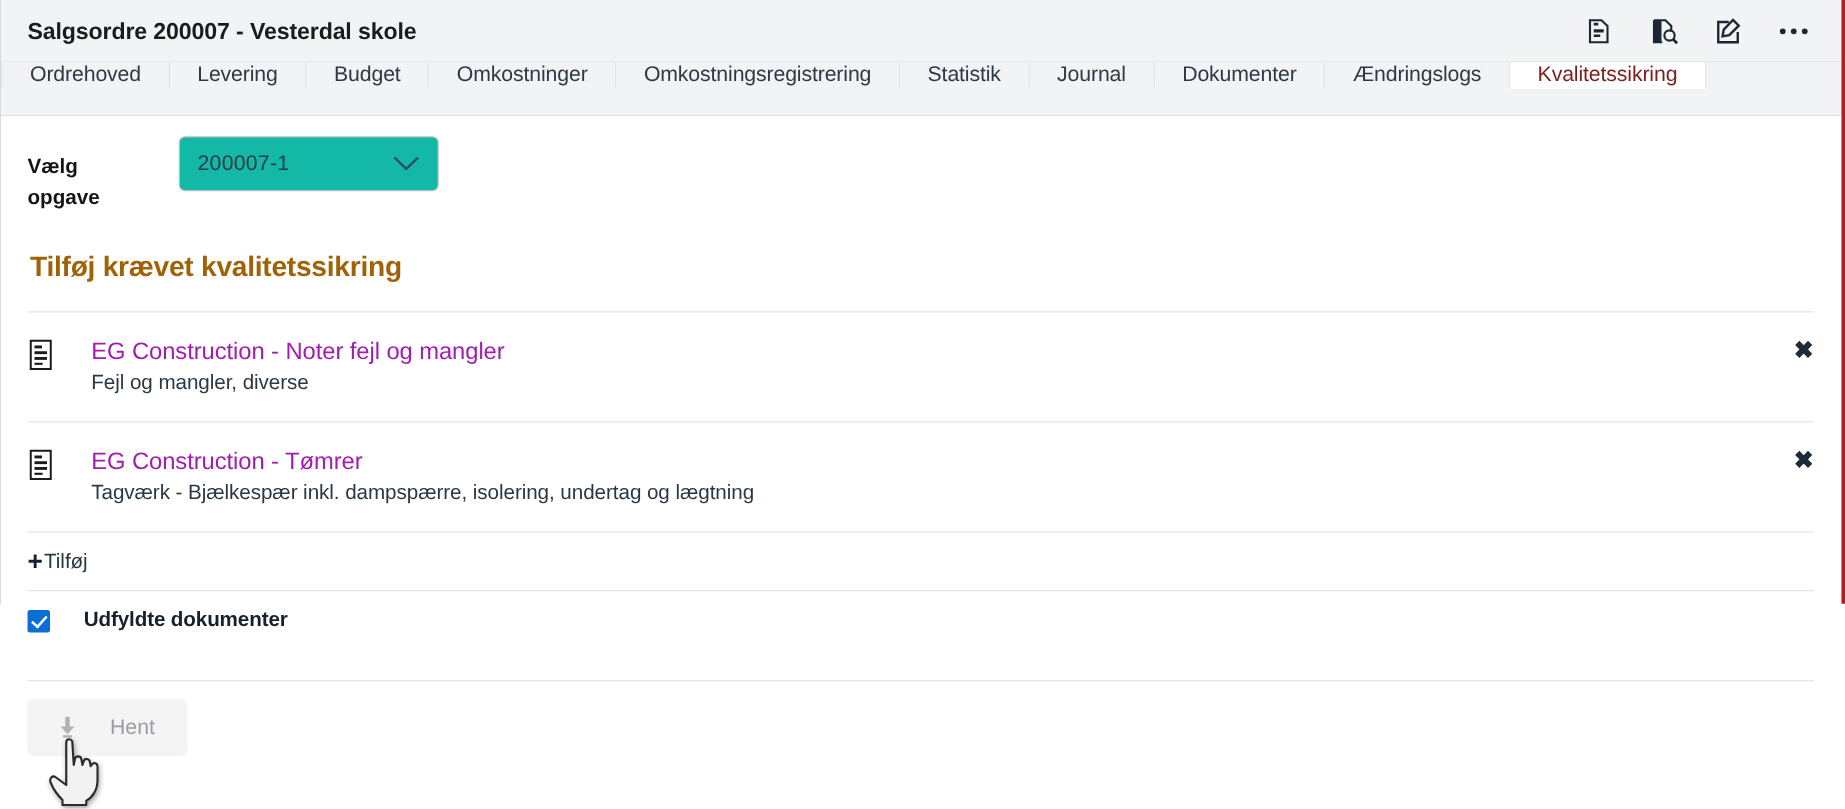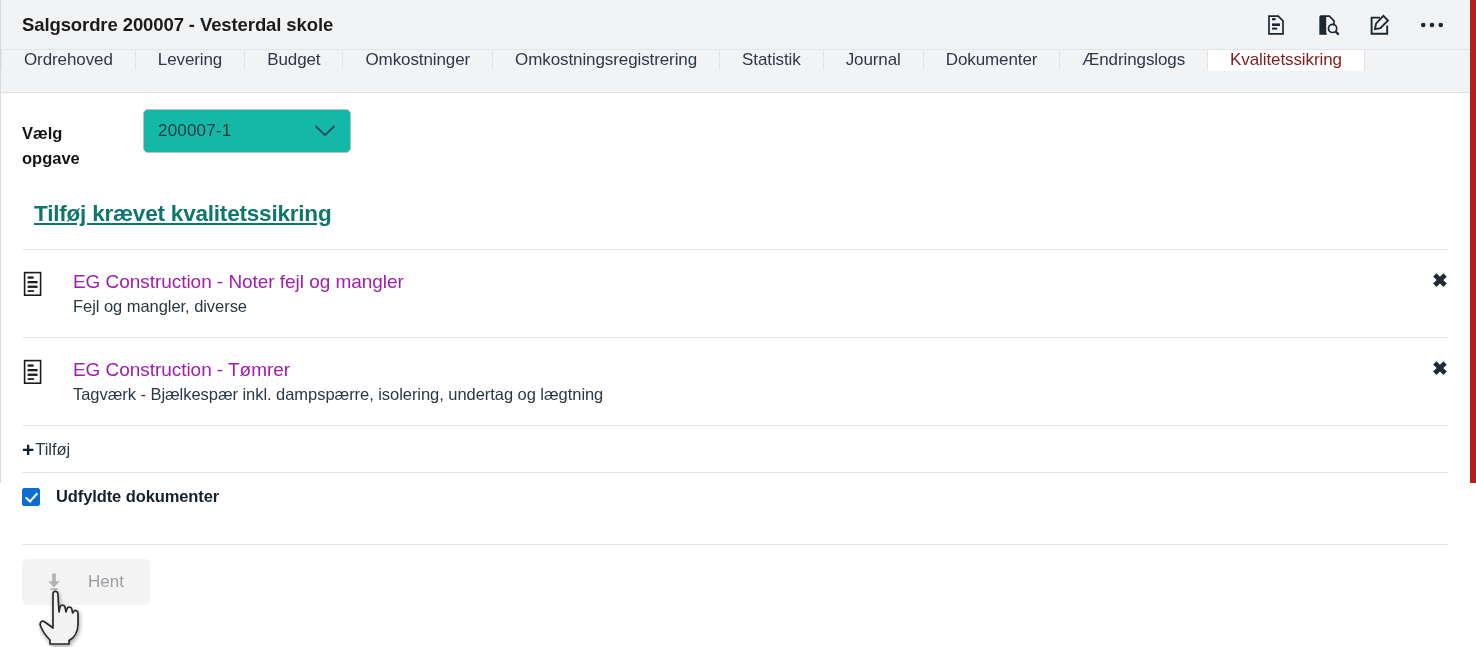--- a/index.html
+++ b/index.html
@@ -15,21 +15,21 @@
     overflow: hidden;
   }
 
   .window {
     position: relative;
     width: 1476px;
     height: 483px;
     box-sizing: border-box;
     background: #ffffff;
     border-left: 1px solid #d8dade;
-    border-right: 6px solid #b91c1c;
+    border-right: 3px solid #b91c1c;
   }
 
   
   .titlebar {
     position: relative;
     height: 50px;
     background: #f2f3f5;
     border-bottom: 1px solid #e2e4e7;
     display: flex;
     align-items: center;
@@ -141,26 +141,25 @@
   .select-chevron {
     position: absolute;
     right: 14px;
     top: 50%;
     transform: translateY(-50%);
     color: #2d4a66;
     display: flex;
   }
 
   .section-heading {
-    margin: 30px 0 0 33px;
+    margin: 30px 0 0 23px;
     font-size: 22.5px;
     font-weight: bold;
-    color: #0f766e;
+    color: #a16207;
     letter-spacing: -0.2px;
-    text-decoration: underline;
   }
 
   .divider {
     height: 1px;
     background: #e4e5e7;
     margin: 0 22px 0 21px;
   }
   .divider.top { margin-top: 22px; }
 
   .doc-item {
@@ -245,21 +244,21 @@
     position: absolute;
     left: 5px;
     top: 1px;
     width: 5px;
     height: 10px;
     border: solid #ffffff;
     border-width: 0 2px 2px 0;
     transform: rotate(42deg);
   }
   .checkbox-label {
-    margin-left: 16px;
+    margin-left: 27px;
     font-size: 16.5px;
     font-weight: bold;
     color: #17212b;
     letter-spacing: -0.1px;
   }
 
   .bottom-divider {
     height: 1px;
     background: #e4e5e7;
     margin: 38px 22px 0 21px;

